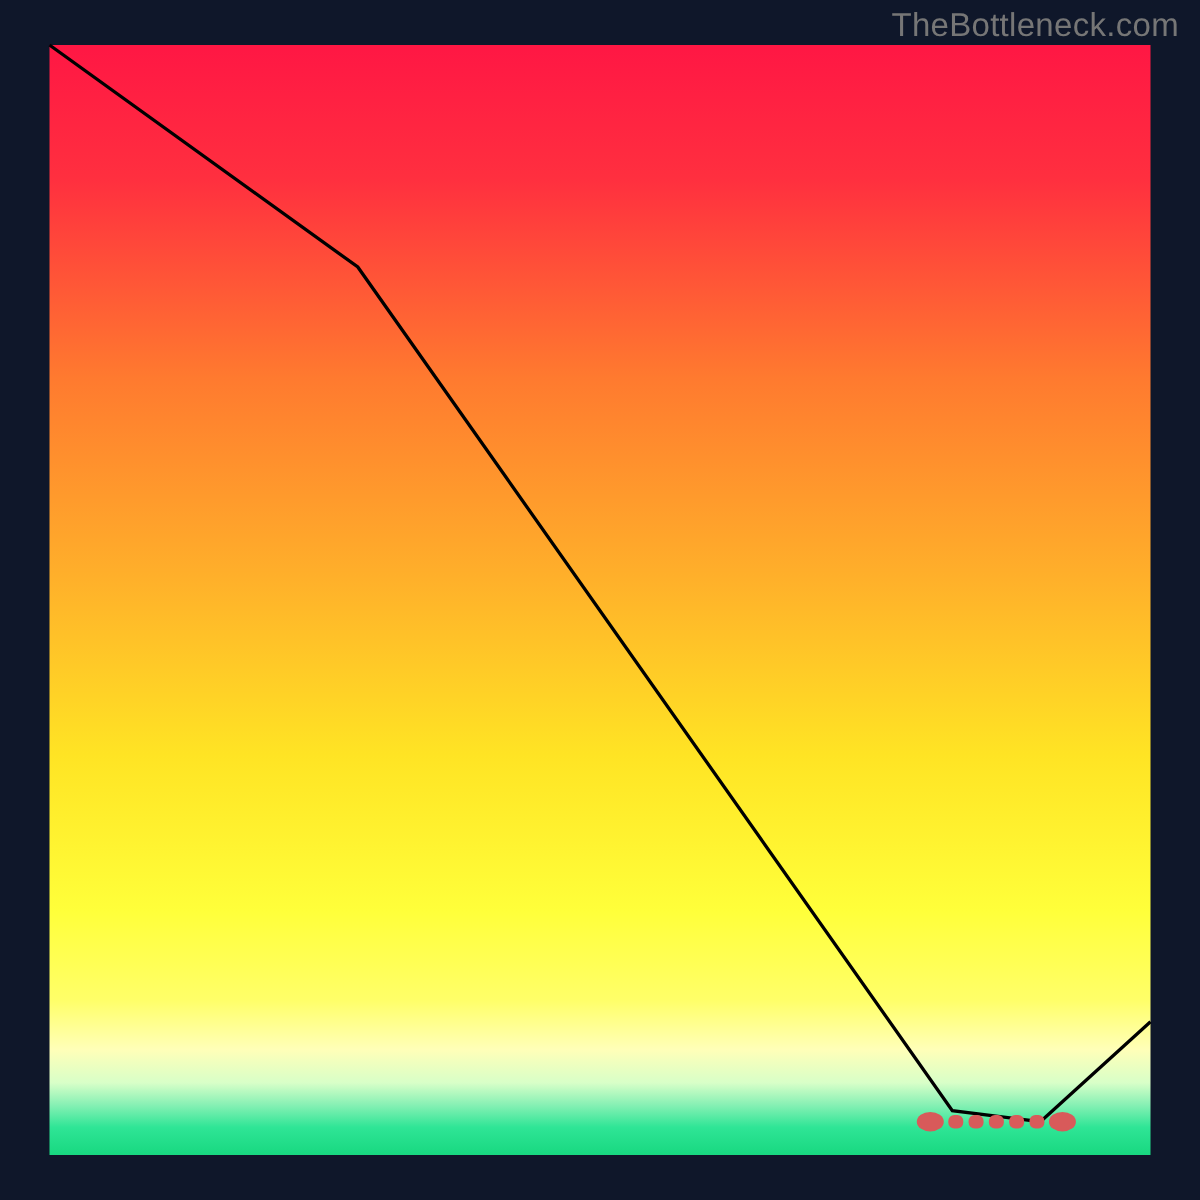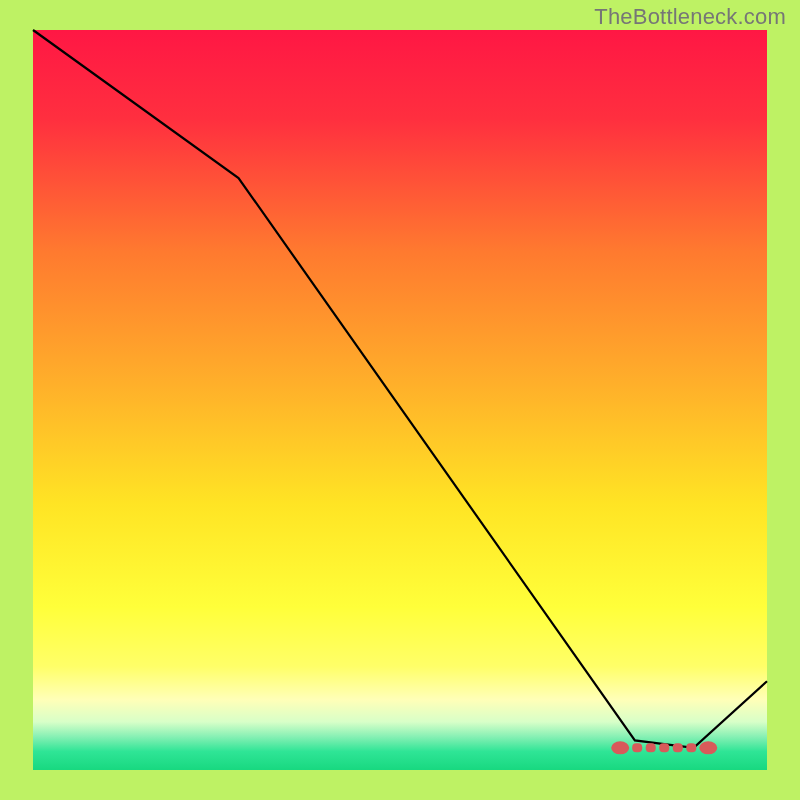--- a/index.html
+++ b/index.html
@@ -8,21 +8,21 @@
     width: 800px;
     height: 800px;
     background: #000;
     overflow: hidden;
     font-family: Arial, Helvetica, sans-serif;
   }
   .frame {
     position: relative;
     width: 800px;
     height: 800px;
-    background: #bef264;
+    background: #0f172a;
   }
   .watermark {
     position: absolute;
     top: 4px;
     right: 14px;
     color: #767676;
     font-size: 22px;
     letter-spacing: 0.2px;
     font-weight: 500;
     z-index: 5;

